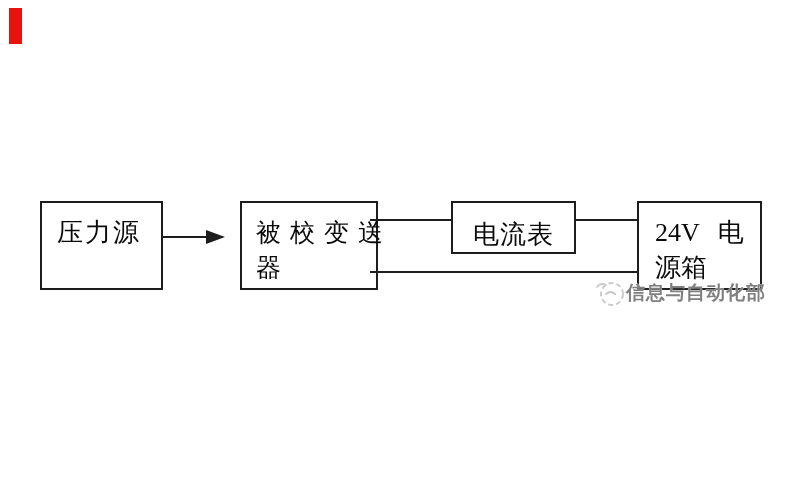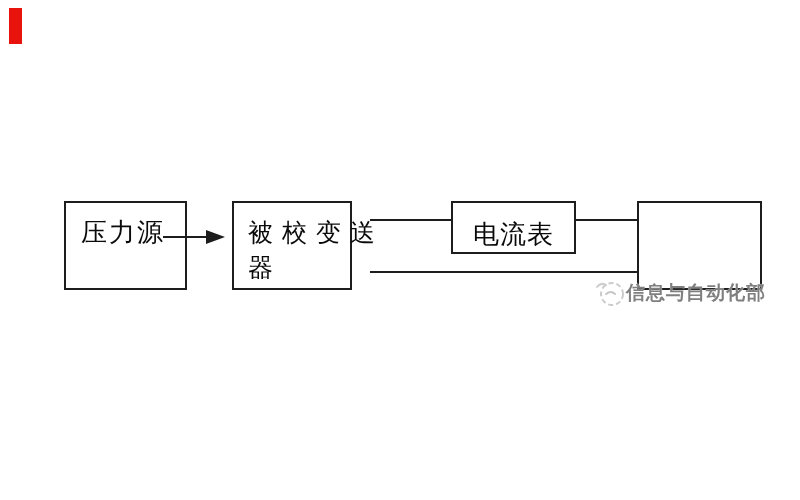--- a/index.html
+++ b/index.html
@@ -12,22 +12,22 @@
 
   
   .redbar{position:absolute;left:9px;top:8px;width:13px;height:36px;background:#e8130c;}
 
   
   .node{
     position:absolute;box-sizing:border-box;
     border:2px solid #1d1d1d;background:#ffffff;
     color:#0a0a0a;font-size:26px;line-height:35px;
   }
-  .node-pressure{left:40px;top:201px;width:123px;height:89px;padding:12px 0 0 15px;letter-spacing:2px;margin-left:24px;}
-  .node-transmitter{left:232px;top:201px;width:120px;height:89px;padding:12px 0 0 14px;font-size:25px;}
+  .node-pressure{left:40px;top:201px;width:123px;height:89px;padding:12px 0 0 15px;letter-spacing:2px;}
+  .node-transmitter{left:240px;top:201px;width:138px;height:89px;padding:12px 0 0 14px;font-size:25px;}
   .node-transmitter .spaced{letter-spacing:9px;white-space:nowrap;}
   .node-ammeter{left:451px;top:201px;width:125px;height:53px;display:flex;align-items:flex-end;justify-content:center;letter-spacing:1px;}
   .node-power{left:637px;top:201px;width:125px;height:89px;padding:12px 0 0 16px;}
   .node-power .gap{word-spacing:12px;white-space:nowrap;}
 
   
   .conn{position:absolute;height:2px;background:#1d1d1d;}
   .arrow-shaft{left:163px;top:236px;width:45px;}
   .arrow-head{
     position:absolute;left:206px;top:230px;width:0;height:0;
@@ -67,20 +67,22 @@
 
   <div class="conn line-top-a"></div>
 
   <div class="node node-ammeter">
     <span>电流表</span>
   </div>
 
   <div class="conn line-top-b"></div>
 
   <div class="node node-power">
+    <div class="gap">24V 电</div>
+    <div>源箱</div>
   </div>
 
   <div class="conn line-bottom"></div>
 
   <div class="watermark">
     <span class="wm-logo">
       <svg width="34" height="34" viewBox="0 0 34 34" aria-hidden="true">
         <circle cx="20" cy="18" r="11" fill="none" stroke="#c2c2c2" stroke-width="2" stroke-dasharray="5 3"></circle>
         <path d="M5 11 q4 -5 9 -2" fill="none" stroke="#c6c6c6" stroke-width="2" stroke-linecap="round"></path>
         <path d="M14 18 q5 -4 9 0" fill="none" stroke="#bdbdbd" stroke-width="2" stroke-linecap="round"></path>

